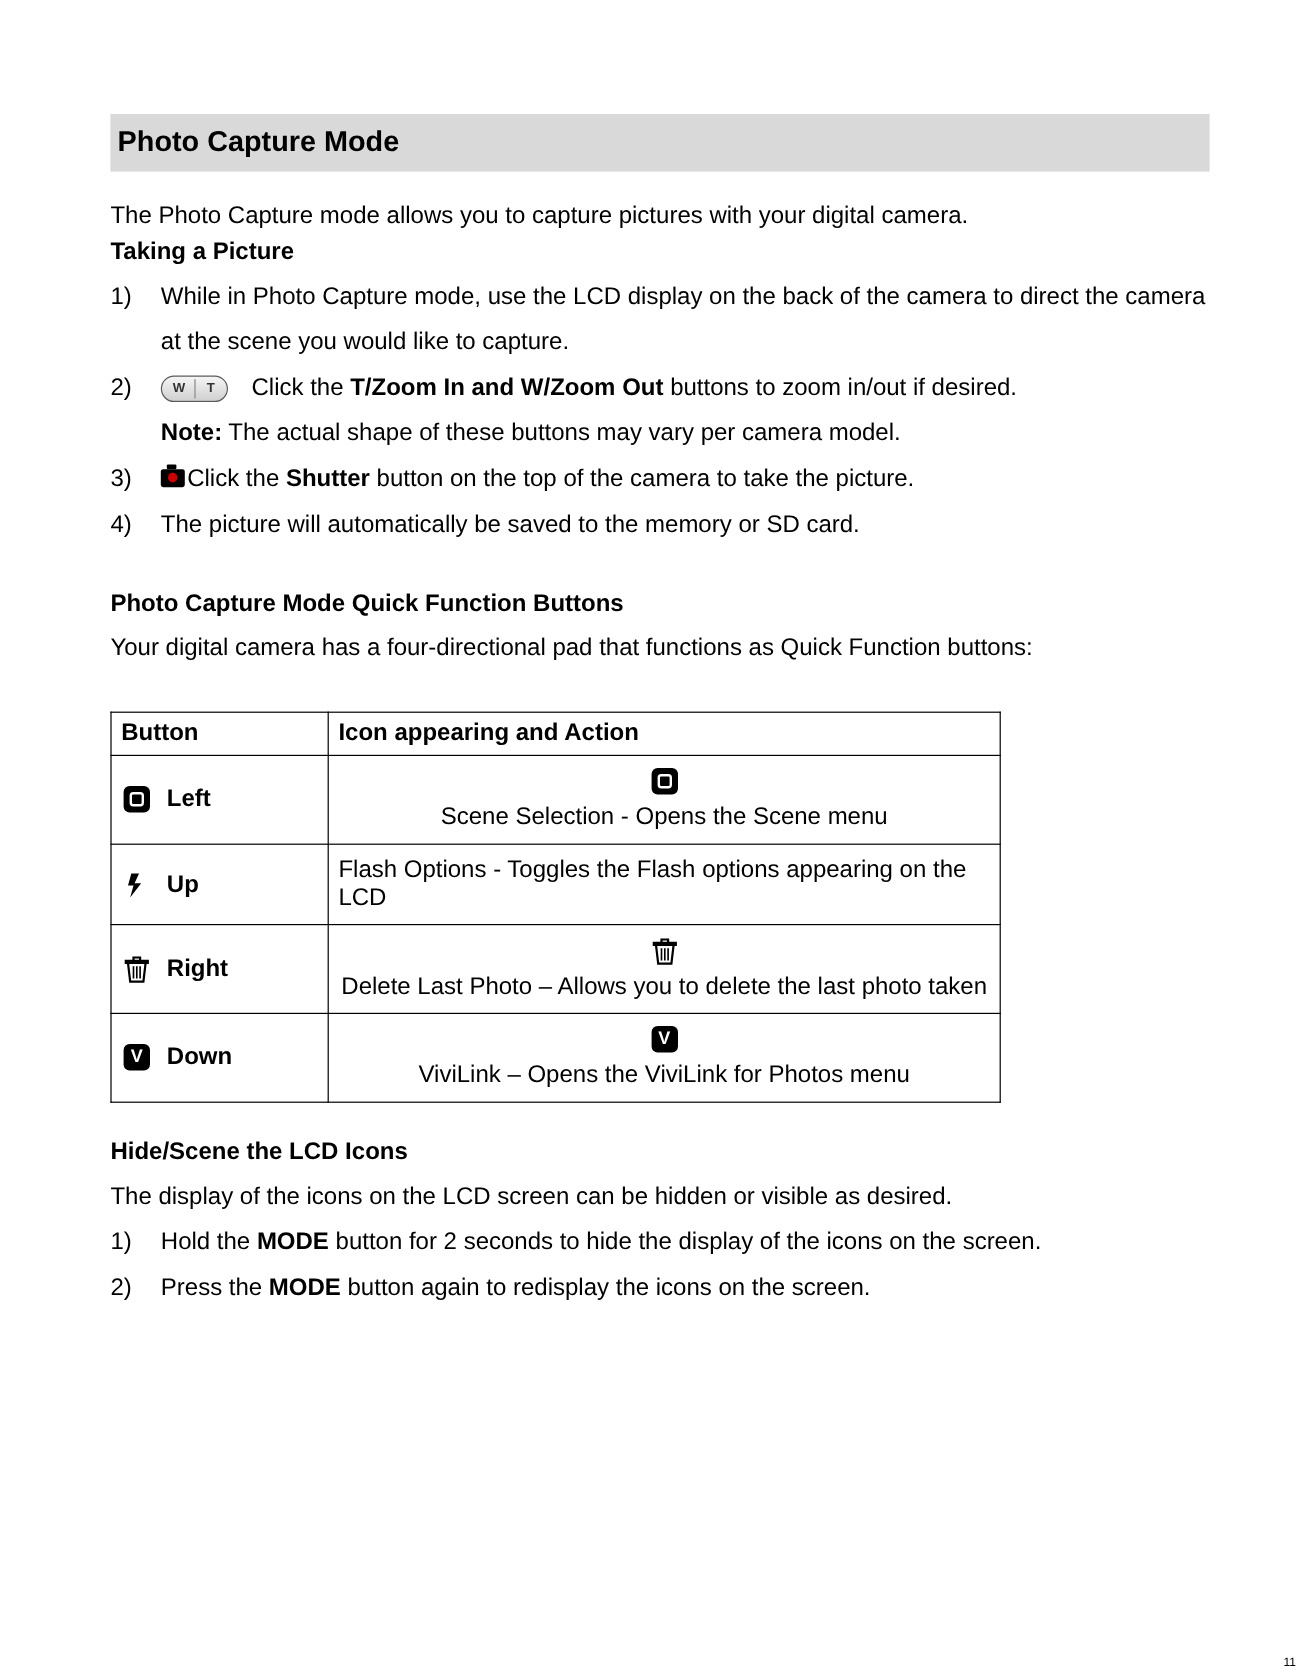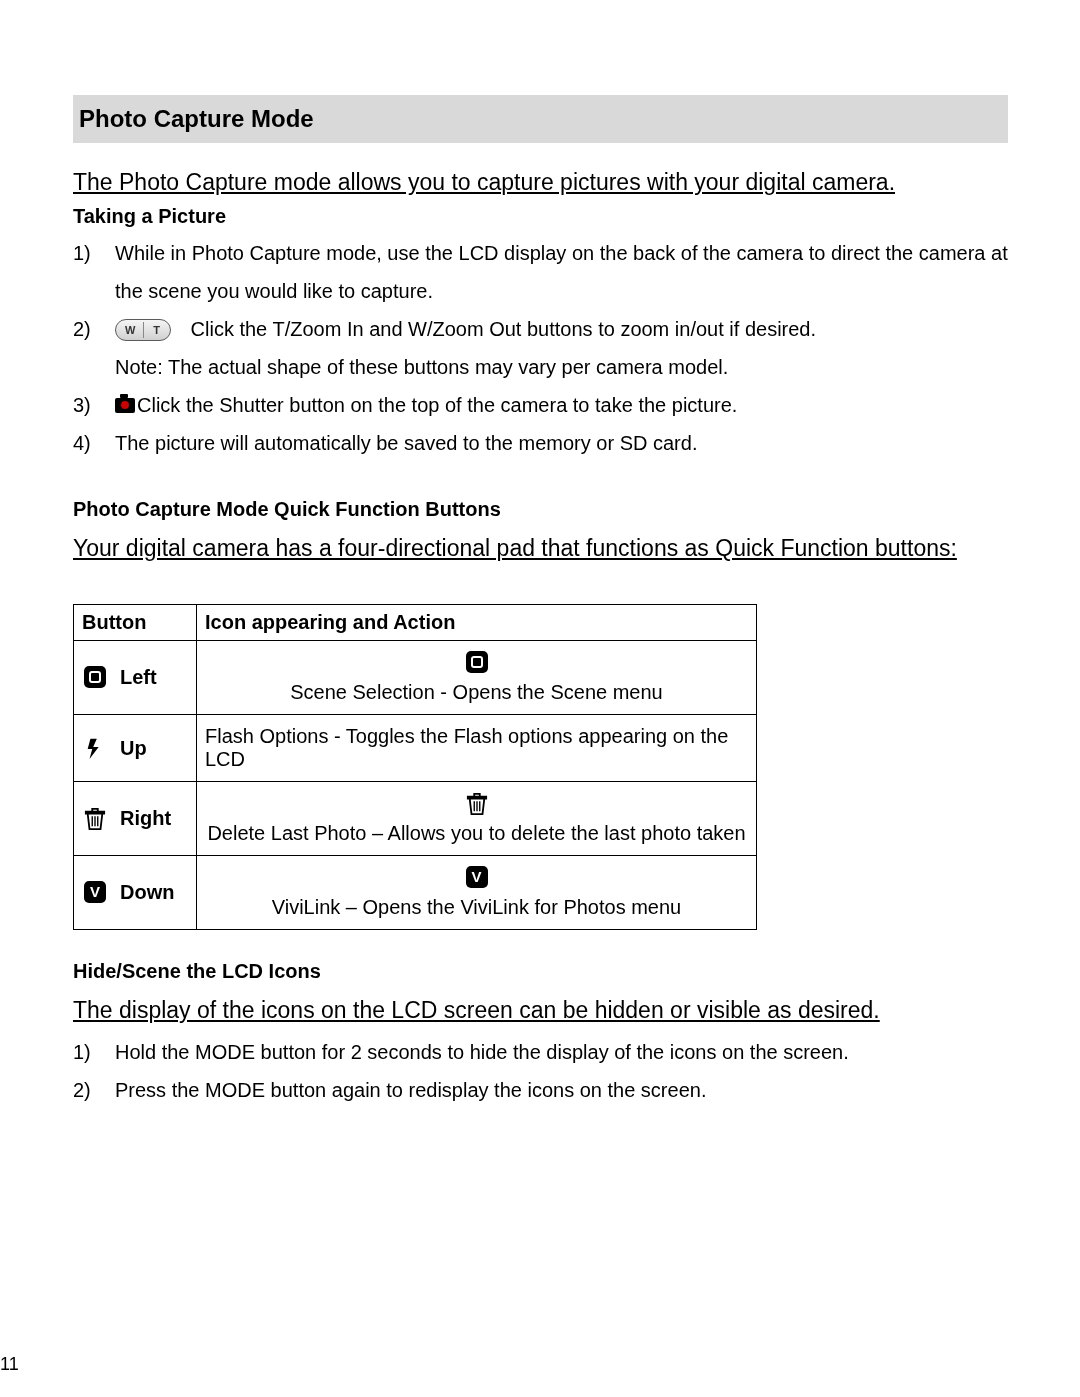--- a/index.html
+++ b/index.html
@@ -5,56 +5,55 @@
   * { box-sizing: border-box; }
   body {
     margin: 0;
     padding: 0;
     font-family: Arial, Helvetica, sans-serif;
     background: #fff;
     color: #000;
     width: 1080px;
   }
   .page {
-    padding: 95px 72px 40px 73px;
+    padding: 95px 72px 40px 92px;
     position: relative;
     min-height: 1397px;
   }
   .h1-bar {
     background: #d9d9d9;
     padding: 10px 6px;
     font-size: 24px;
     font-weight: bold;
     margin-bottom: 18px;
   }
   .body-text {
-    font-size: 23px;
+    font-size: 20px;
     line-height: 1.9;
-    text-decoration: underline;
   }
   .subhead {
     font-size: 20px;
     font-weight: bold;
     margin-bottom: 6px;
   }
   .ol {
     padding: 0;
     margin: 0;
   }
   .li {
     display: flex;
     font-size: 20px;
     line-height: 1.9;
   }
   .li-num {
     width: 42px;
     flex: 0 0 42px;
   }
   .li-body { flex: 1; }
-  .bold { font-weight: normal; text-align: center; }
+  .bold { font-weight: bold; text-align: center; }
   
   .zoom-btn {
     display: inline-block;
     vertical-align: middle;
     margin-right: 14px;
     width: 56px;
     height: 22px;
     border: 1px solid #5b5b5b;
     border-radius: 11px;
     background: linear-gradient(#f5f5f5,#d0d0d0);
@@ -117,21 +116,21 @@
     text-align: left;
     vertical-align: middle;
   }
   .tbl th {
     font-weight: bold;
     padding: 6px 8px;
   }
   .tbl td {
     padding: 10px 8px;
   }
-  .col-btn { width: 123px; }
+  .col-btn { width: 181px; }
   .col-act { width: 560px; }
   .btn-cell {
     display: flex;
     align-items: flex-start;
     gap: 14px;
     padding-left: 2px;
   }
   .dir-label { font-weight: bold; }
   .act-cell {
     display: flex;
@@ -166,24 +165,24 @@
     background:#000;
     border-radius:5px;
     color:#fff;
     font-weight:bold;
     font-size:15px;
     text-align:center;
     line-height:22px;
   }
   .page-num {
     position: absolute;
-    bottom: 22px;
+    bottom: 6px;
     left: 0; right: 0;
-    text-align: left;
-    font-size: 18px;
+    text-align: right;
+    font-size: 10px;
   }
 </style>
 </head>
 <body>
 
 <div class="page">
 
   <div class="h1-bar">Photo Capture Mode</div>
 
   <div class="body-text">The Photo Capture mode allows you to capture pictures with your digital camera.</div>

